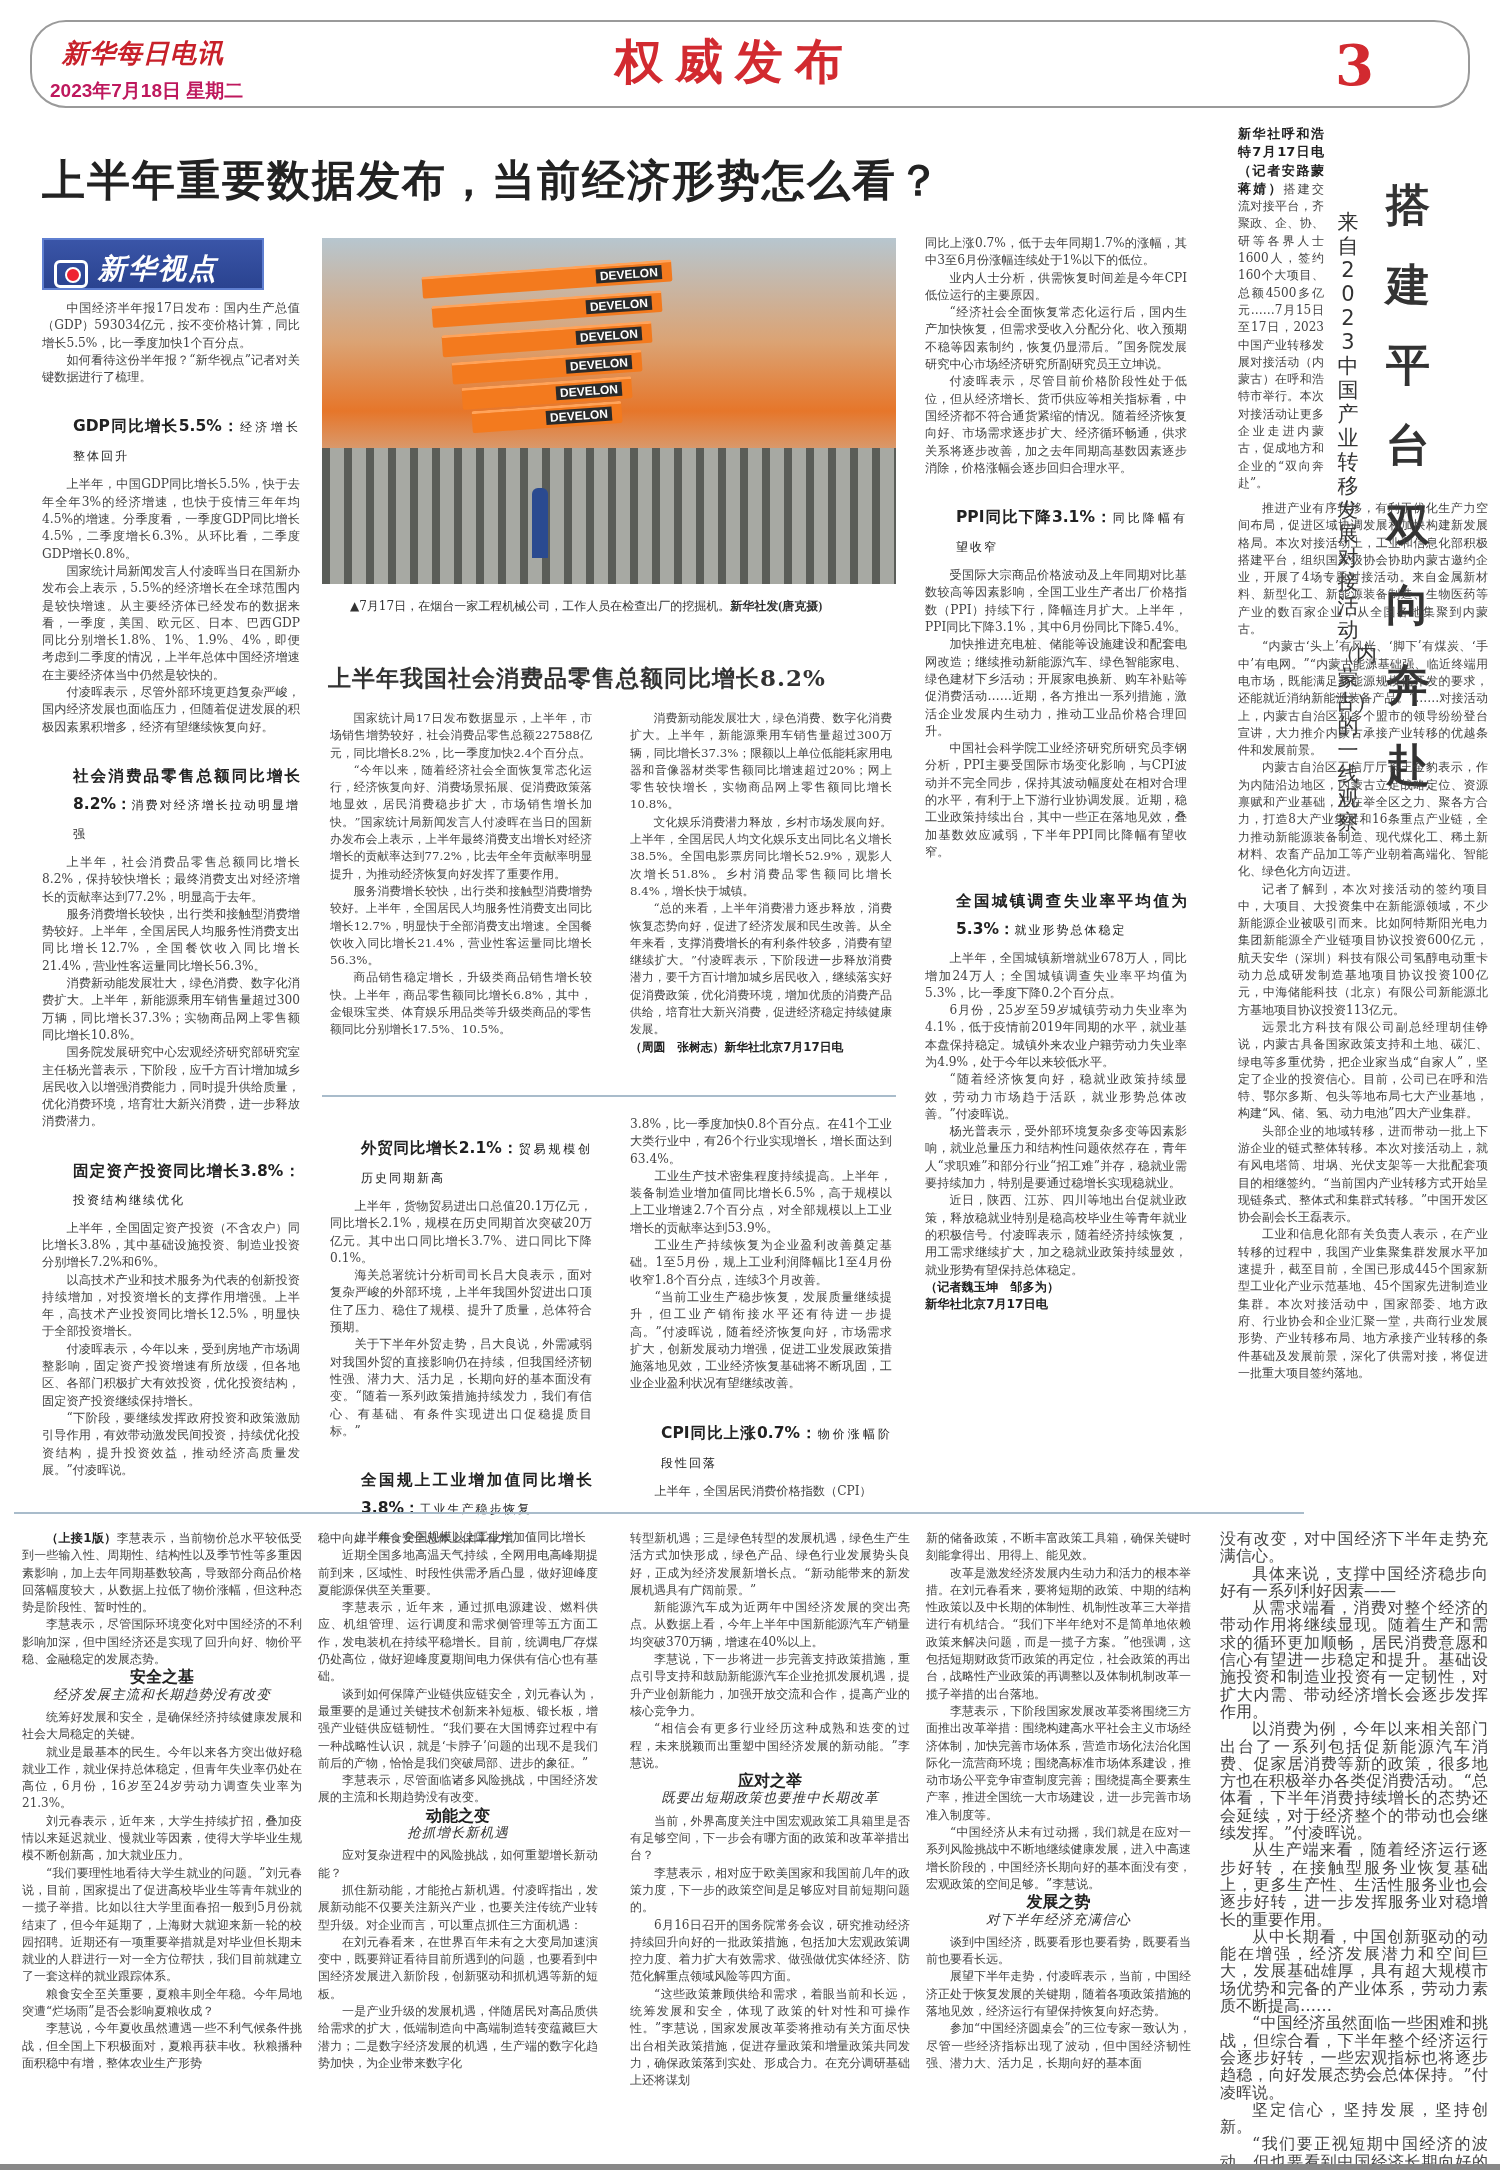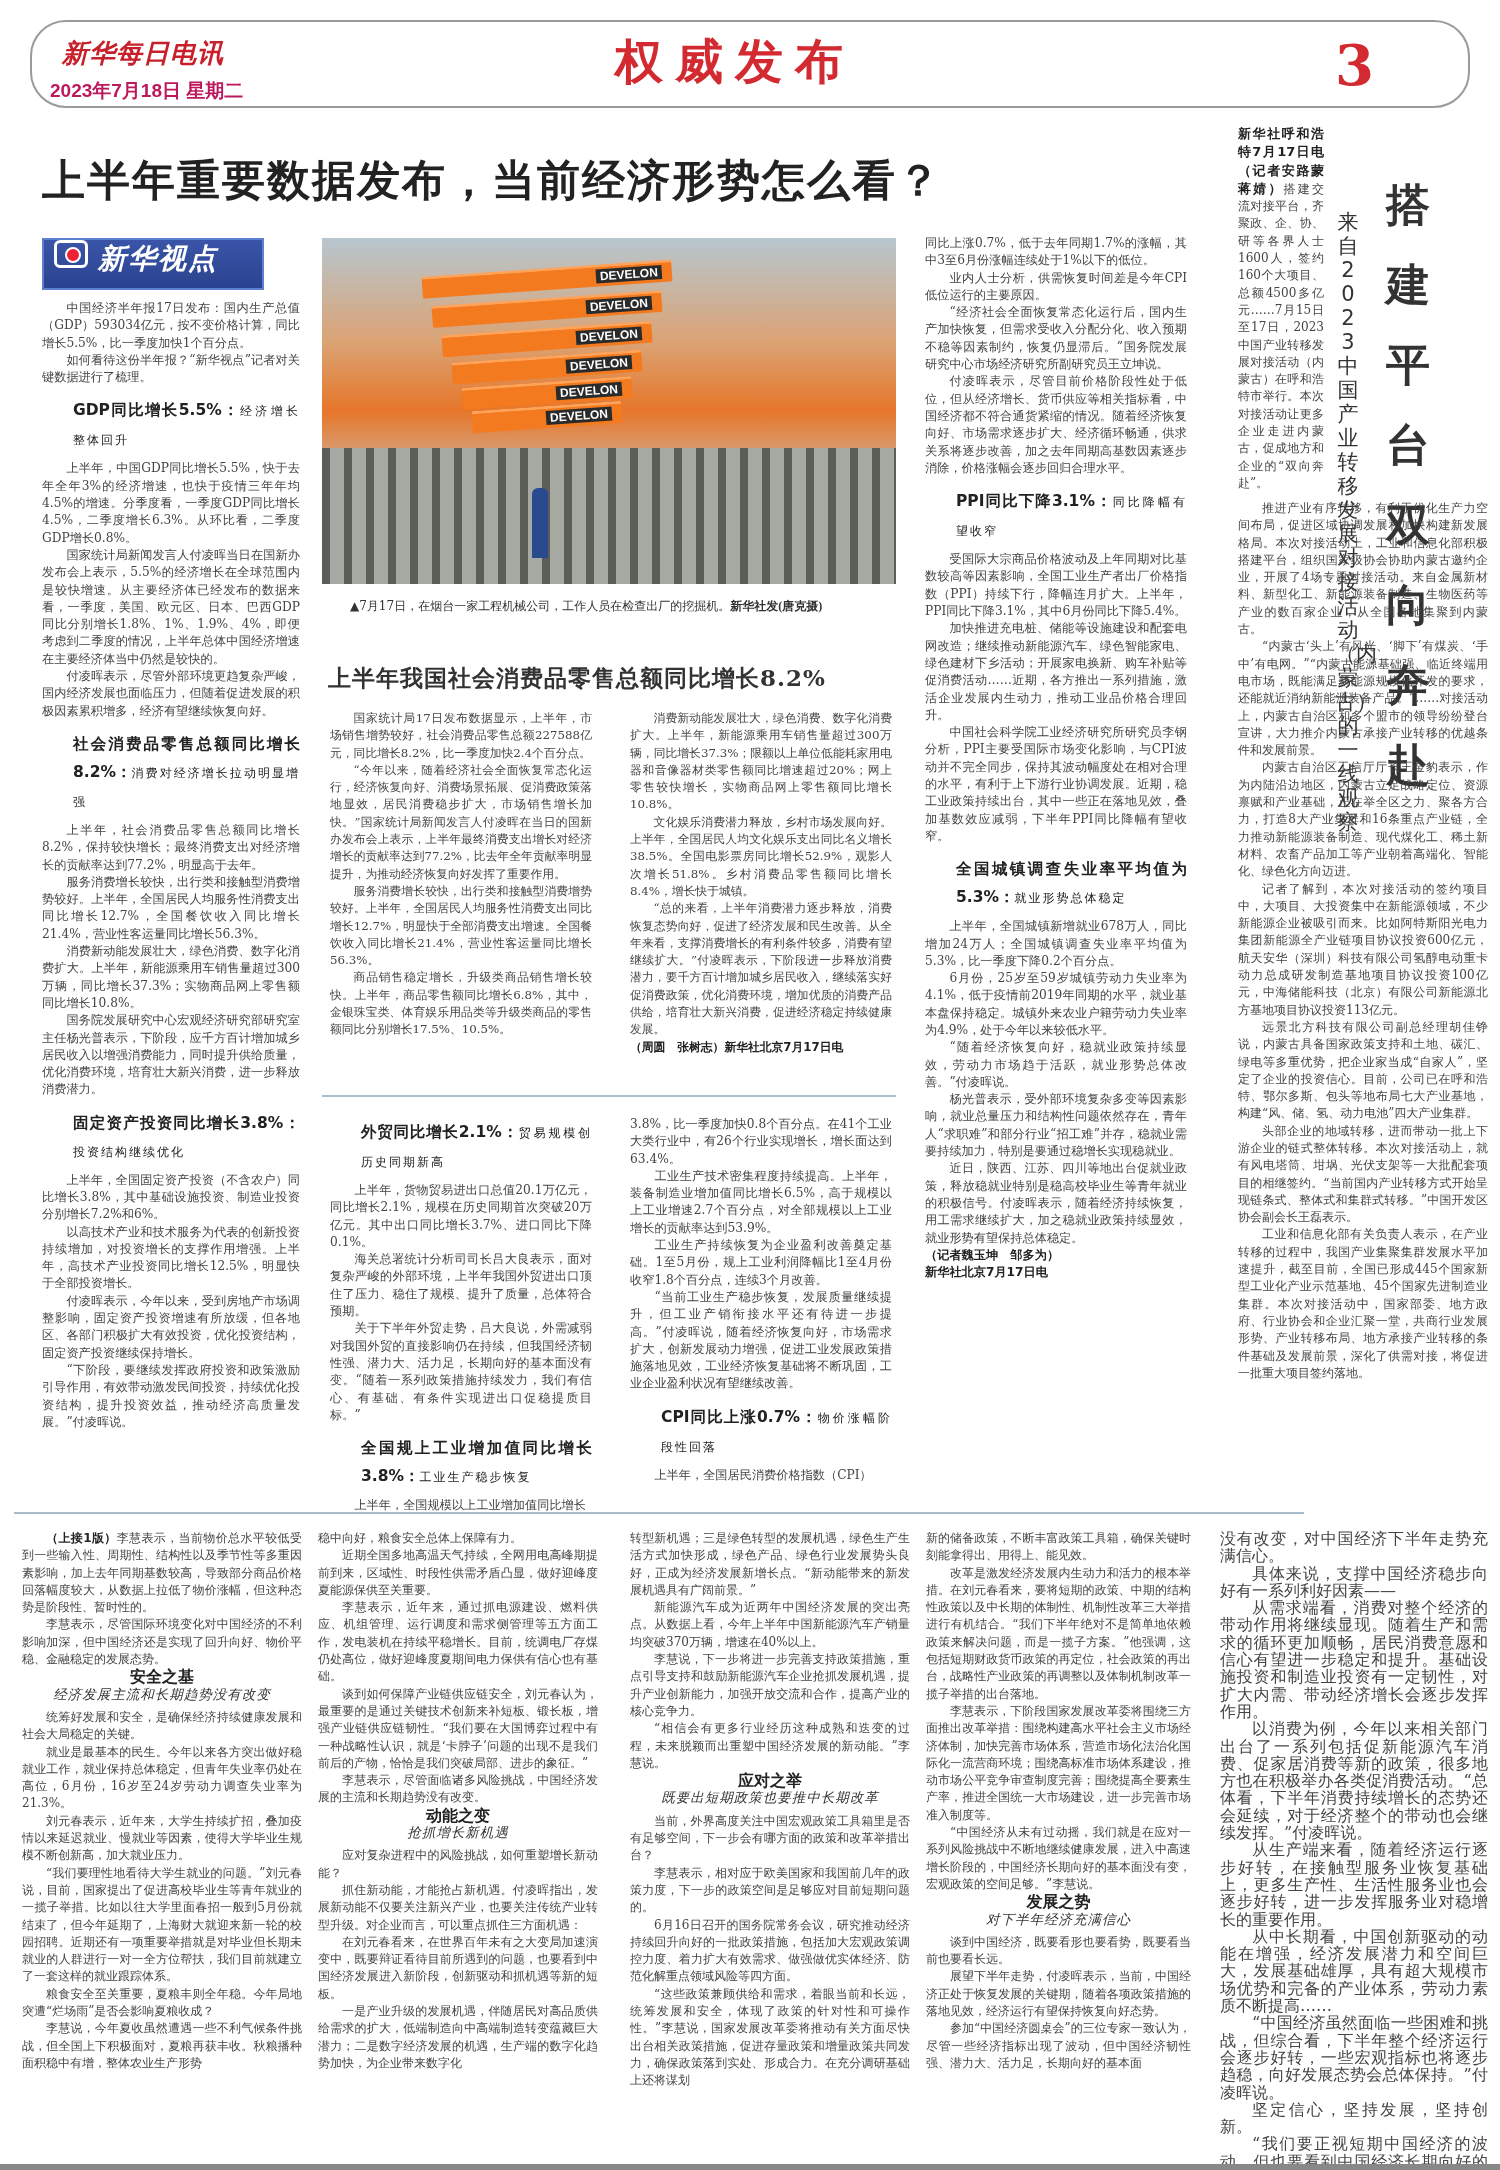--- a/index.html
+++ b/index.html
@@ -5,27 +5,27 @@
 *{box-sizing:border-box;margin:0;padding:0}
 html,body{width:1500px;height:2170px;background:#fff;overflow:hidden}
 body{position:relative;font-family:"DejaVu Serif","Liberation Serif",serif;color:#333}
 .abs{position:absolute}
 .header-bar{left:30px;top:20px;width:1440px;height:88px;border:2px solid #9a9a9a;border-radius:36px;background:#fff}
 .masthead{left:62px;top:36px;font-family:"DejaVu Serif",serif;color:#c8202a;font-size:26px;font-weight:bold;font-style:italic;letter-spacing:1px}
 .masthead-date{left:50px;top:78px;font-family:"Liberation Sans",sans-serif;font-size:19px;color:#be185d;font-weight:bold}
 .section-title{left:615px;top:30px;font-size:48px;font-weight:bold;color:#d22a30;letter-spacing:12px;font-family:"DejaVu Serif",serif}
 .page-num{left:1335px;top:32px;font-size:56px;font-weight:bold;color:#d22a30;font-family:"DejaVu Serif",serif}
 .headline{left:42px;top:152px;font-size:43px;font-weight:bold;color:#222;letter-spacing:2px;font-family:"DejaVu Serif",serif}
-.badge{left:42px;top:238px;width:222px;height:52px;background:linear-gradient(#3a55a8,#2a4390);border:2px solid #5f7fd0;display:flex;align-items:flex-start;gap:10px;padding-left:10px}
+.badge{left:42px;top:238px;width:222px;height:52px;background:linear-gradient(#3a55a8,#2a4390);border:2px solid #5f7fd0;display:flex;align-items:flex-end;gap:10px;padding-left:10px}
 .badge-cam{width:34px;height:28px;border:3px solid #fff;border-radius:6px;position:relative}
 .badge-cam::after{content:"";position:absolute;left:8px;top:4px;width:12px;height:12px;border-radius:50%;background:#e23;border:2px solid #fff}
 .badge-text{color:#fff;font-family:"DejaVu Sans",sans-serif;font-weight:bold;font-style:italic;font-size:28px;letter-spacing:2px}
 .col{font-size:12.2px;line-height:17.3px;color:#444;text-align:justify}
 .col p{text-indent:2em}
-.subhead{font-family:"DejaVu Sans",sans-serif;font-weight:bold;color:#222;font-size:15.5px;line-height:28px;margin:10px 0 6px}
+.subhead{font-family:"DejaVu Sans",sans-serif;font-weight:bold;color:#222;font-size:15.5px;line-height:28px;margin:26px 0 6px}
 .subhead .sub2{font-family:"DejaVu Serif",serif;font-weight:normal;font-size:12px;letter-spacing:2px}
 .photo{left:322px;top:238px;width:574px;height:346px;background:linear-gradient(180deg,#b7c6cf 0%,#dba374 30%,#e6762a 50%,#c9c7c2 75%,#8b8f86 100%);overflow:hidden}
 .boom{position:absolute;height:22px;background:#f37a1e;border-top:3px solid #ffa35a;border-radius:2px}
 .boom span{position:absolute;right:10px;top:2px;color:#fff;background:#2a2a2a;font-family:"Liberation Sans",sans-serif;font-weight:bold;font-size:12px;padding:0 4px}
 .cap{left:350px;top:598px;font-size:12px;color:#333}
 .cap b{font-family:Liberation Serif, serif}
 .subtitle2{left:328px;top:663px;font-size:23px;color:#333;font-family:"DejaVu Serif",serif;letter-spacing:1px}
 .hr{height:2px;background:#a9bccb}
 .vtitle{left:1378px;top:165px;width:60px;font-size:44px;font-weight:bold;color:#333;line-height:80px;text-align:center;font-family:"DejaVu Serif",serif}
 .vsub{left:1335px;top:210px;width:26px;font-family:"DejaVu Sans",sans-serif;font-size:21px;line-height:24px;color:#333;text-align:center;word-break:break-all}

